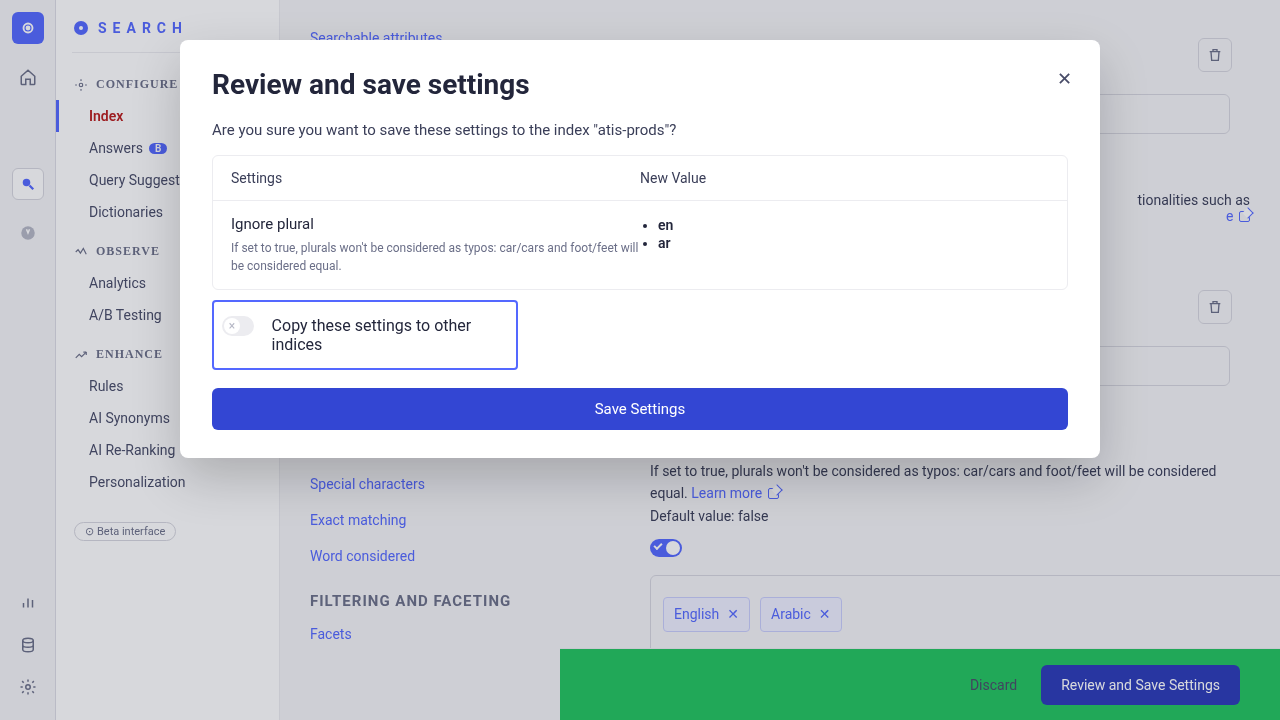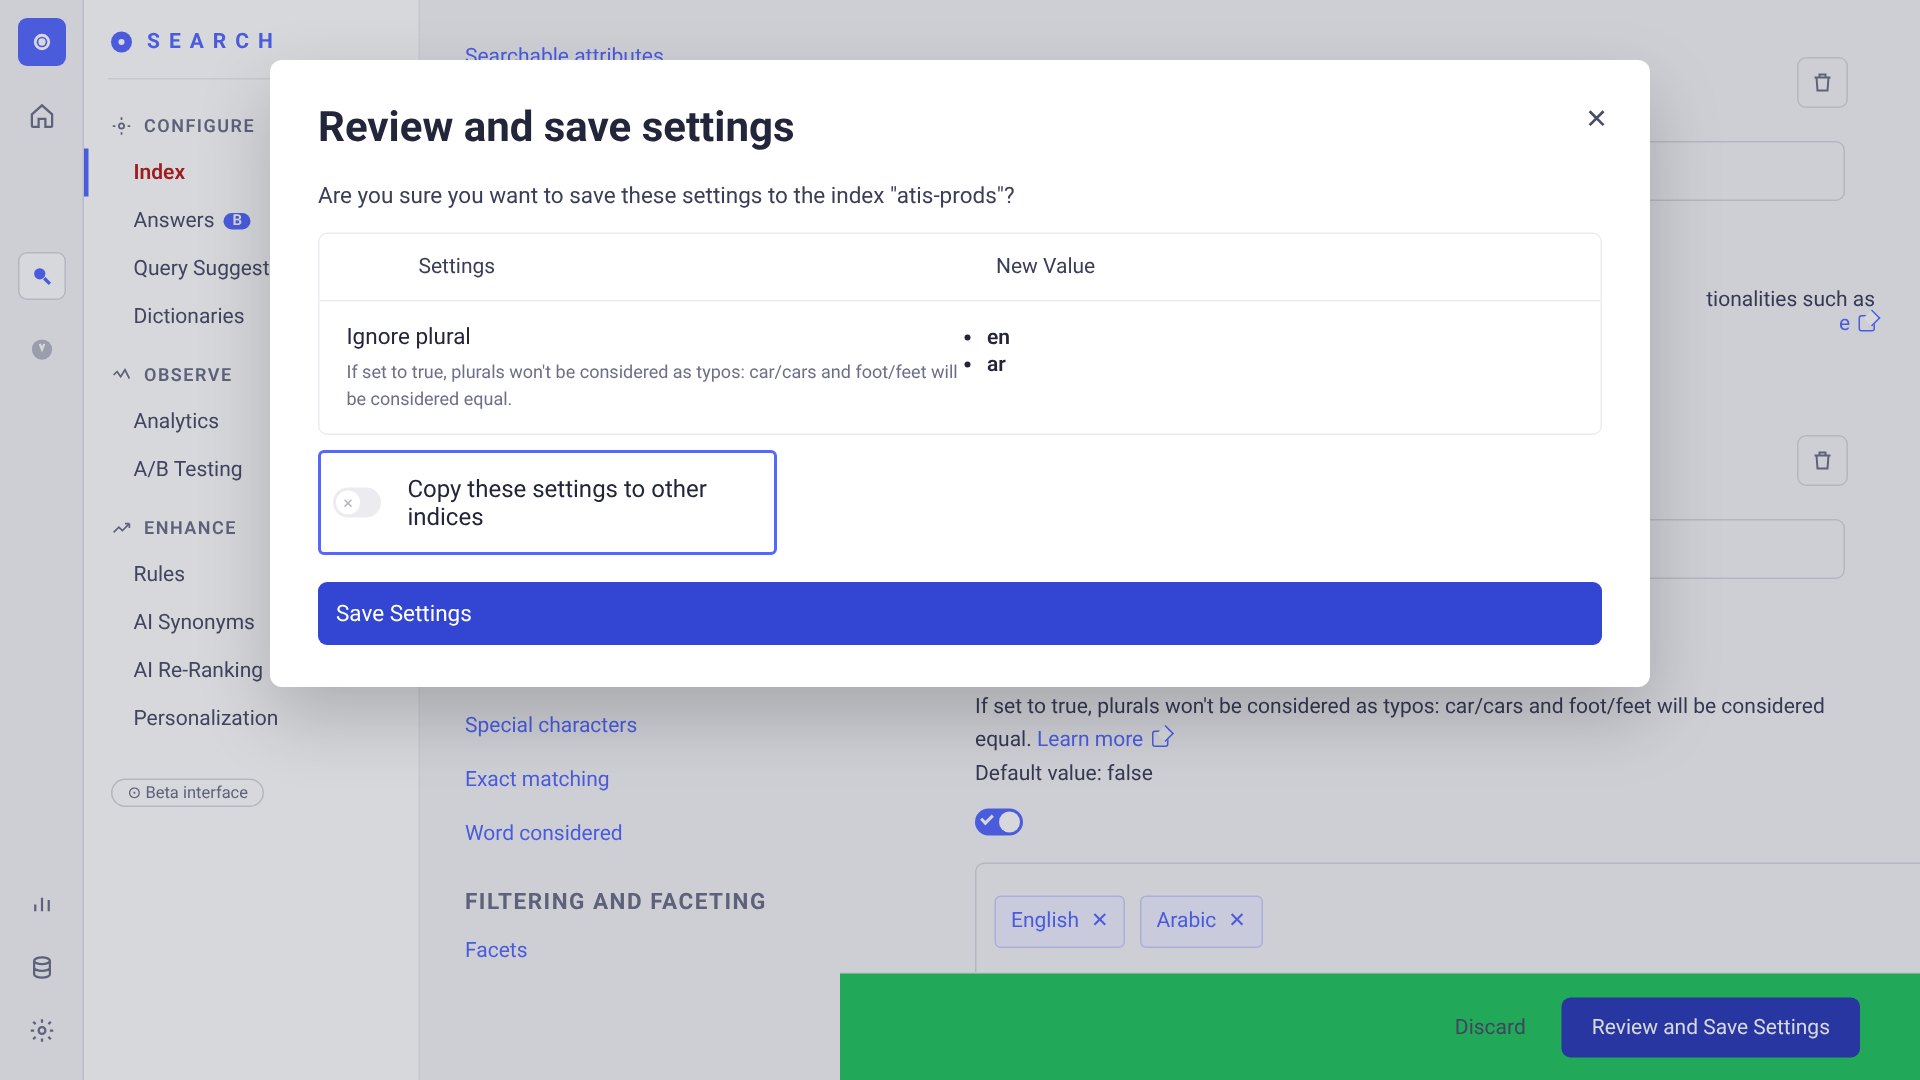--- a/index.html
+++ b/index.html
@@ -11,21 +11,21 @@
 .iconbar .logo { width: 32px; height: 32px; background: #5468ff; border-radius: 6px; display: flex; align-items: center; justify-content: center; color: #fff; font-size: 16px; }
 .iconbar .pin { width: 32px; height: 32px; background: #fff; border: 1px solid #d6d6de; border-radius: 6px; display: flex; align-items: center; justify-content: center; color: #5468ff; }
 .iconbar svg { width: 18px; height: 18px; }
 .iconbar .bottom { margin-top: auto; display: flex; flex-direction: column; align-items: center; gap: 20px; padding-bottom: 20px; color: #6b6f88; }
 
 .sidebar { width: 224px; background: #fff; border-right: 1px solid #ececf0; overflow-y: auto; padding-bottom: 20px; }
 .search-hdr { display: flex; align-items: center; gap: 10px; padding: 20px 18px 16px; color: #5468ff; font-weight: 700; letter-spacing: 6px; font-size: 14px; }
 .search-hdr .dot { width: 14px; height: 14px; background: #5468ff; border-radius: 50%; position: relative; }
 .search-hdr .dot::after { content:""; position:absolute; width:4px; height:4px; background:#fff; border-radius:50%; top:5px; left:5px; }
 .sidebar hr { border:none; border-top:1px solid #ececf0; margin:0 16px 8px; }
-.sec-hdr { display:flex; align-items:center; gap:8px; padding:16px 18px 8px; font-size:12px; letter-spacing:1px; color:#6b6f88; font-weight:600; }
+.sec-hdr { display:flex; align-items:center; gap:8px; padding:16px 18px 8px; font-size:12px; letter-spacing:1px; color:#6b6f88; font-weight:600;font-family:Liberation Serif, serif; }
 .sec-hdr svg { width:14px; height:14px; }
 .nav-item { padding:8px 18px 8px 30px; color:#484c68; font-size:14px; cursor:pointer; border-left: 3px solid transparent; display:flex; align-items:center; gap:6px; }
 .nav-item.active { color:#b91c1c; font-weight:600; border-left-color:#5468ff; }
 .badge { background:#5468ff; color:#fff; border-radius:8px; padding:0 6px; font-size:10px; font-weight:600; }
 .beta-pill { margin:24px 18px 0; display:inline-block; border:1px solid #d6d6de; border-radius:12px; padding:2px 10px; font-size:11px; color:#6b6f88; }
 
 .main { flex:1; position:relative; overflow:hidden; }
 .subnav { position:absolute; left:0; top:0; width:330px; padding:20px 30px; height:100%; overflow-y:auto; }
 .subnav .link { color:#5468ff; font-size:14px; padding:10px 0; cursor:pointer; }
 .subnav .group { color:#6b6f88; font-size:15px; letter-spacing:1px; font-weight:700; padding:18px 0 6px; }
@@ -51,34 +51,34 @@
 .footer .discard { color:#484c68; font-size:14px; cursor:pointer; }
 .footer .savebtn { background:#2a3ab8; color:#fff; padding:12px 20px; border-radius:6px; font-size:14px; cursor:pointer; }
 
 .overlay { position:absolute; inset:0; background:rgba(35,38,59,0.18); }
 .modal { position:absolute; left:180px; top:40px; width:920px; background:#fff; border-radius:8px; box-shadow:0 20px 50px rgba(0,0,0,0.2); padding:28px 32px 28px; }
 .modal h1 { font-size:28px; font-weight:700; margin-bottom:20px; }
 .modal .close { position:absolute; top:28px; right:28px; cursor:pointer; color:#484c68; font-size:18px; }
 .modal .confirm { font-size:15px; color:#3a3e58; margin-bottom:16px; }
 .modal .table { border:1px solid #ececf0; border-radius:6px; }
 .modal .thead { display:flex; padding:14px 18px; border-bottom:1px solid #ececf0; font-size:14px; color:#3a3e58; }
-.modal .thead > div:first-child { flex:1;margin-left:48px; }
+.modal .thead > div:first-child { flex:1; }
 .modal .thead > div:last-child { flex:1; }
 .modal .trow { display:flex; padding:14px 18px; align-items:flex-start; }
 .modal .trow .left { flex:1; }
 .modal .trow .right { flex:1; }
 .modal .trow .name { font-size:15px; margin-bottom:6px; }
 .modal .trow .desc { font-size:12px; color:#6b6f88; line-height:1.5; }
 .modal .trow ul { padding-left:18px; font-size:14px; font-weight:600; }
 .modal .trow ul li { margin:2px 0; }
 
-.copyrow { display:flex; align-items:center; gap:18px; padding:14px 8px; margin-top:10px; border:2px solid #5468ff; border-radius:4px; width:306px; }
+.copyrow { display:flex; align-items:flex-start; gap:18px; padding:14px 8px; margin-top:10px; border:2px solid #5468ff; border-radius:4px; width:306px; }
 .toggle-off { width:34px; height:20px; background:#ececf0; border-radius:10px; position:relative; }
 .toggle-off::after { content:"×"; position:absolute; left:2px; top:2px; width:16px; height:16px; background:#fff; border-radius:50%; font-size:12px; color:#b5b7c5; display:flex; align-items:center; justify-content:center; }
-.modal .save { margin-top:18px; background:#3346d3; color:#fff; padding:12px; border-radius:6px; font-size:15px; cursor:pointer; }
+.modal .save { margin-top:18px; background:#3346d3; color:#fff; text-align:center; padding:12px; border-radius:6px; font-size:15px; cursor:pointer; }
 </style>
 </head>
 <body>
 
 <div class="app">
   <div class="iconbar">
     <div class="logo">
         <svg viewBox="0 0 24 24" fill="none" stroke="currentColor" stroke-width="2.5">
           <circle cx="12" cy="12" r="6"></circle>
           <circle cx="12" cy="12" r="2" fill="currentColor"></circle>

